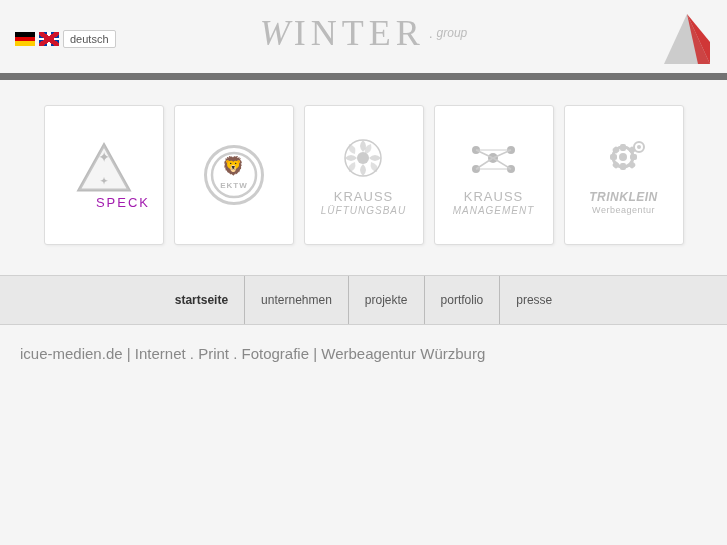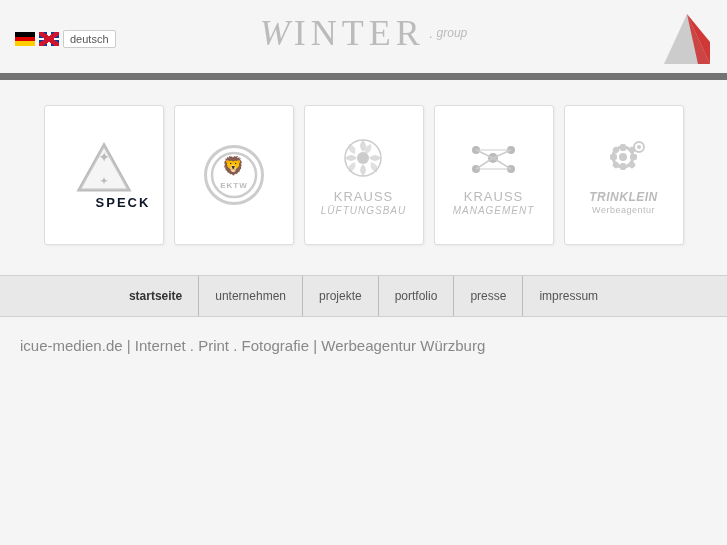--- a/index.html
+++ b/index.html
@@ -124,22 +124,22 @@
       align-items: center;
       justify-content: center;
       width: 100%;
       height: 100%;
       padding: 10px;
       color: #aaa;
       text-align: center;
     }
     .speck-label {
       font-size: 13px;
-      font-weight: bold;
-      color: #0f172a;
+      font-weight: normal;
+      color: #a21caf;
       letter-spacing: 2px;
       margin-left: 39px;
     }
 
     
     .ektw-circle {
       width: 60px;
       height: 60px;
       border: 3px solid #ccc;
       border-radius: 50%;
@@ -181,21 +181,21 @@
     }
 
     
     .nav-bar {
       background: #e8e8e8;
       border-top: 1px solid #d0d0d0;
       border-bottom: 1px solid #d0d0d0;
       display: flex;
       align-items: center;
       justify-content: center;
-      height: 42px;
+      height: 50px;
       margin-top: 10px;
     }
     .nav-item {
       padding: 0 16px;
       font-size: 12px;
       color: #555;
       cursor: pointer;
       border-right: 1px solid #bbb;
       height: 100%;
       display: flex;
@@ -334,18 +334,17 @@
   </div>
 
 </div>
 
 <div class="nav-bar">
   <a class="nav-item active" href="#">startseite</a>
   <a class="nav-item" href="#">unternehmen</a>
   <a class="nav-item" href="#">projekte</a>
   <a class="nav-item" href="#">portfolio</a>
   <a class="nav-item" href="#">presse</a>
-  <a class="nav-item" href="#">impressum</a>
 </div>
 
 <div class="footer">
   <span>icue-medien.de | Internet . Print . Fotografie | Werbeagentur Würzburg</span>
 </div>
 
 </body></html>

